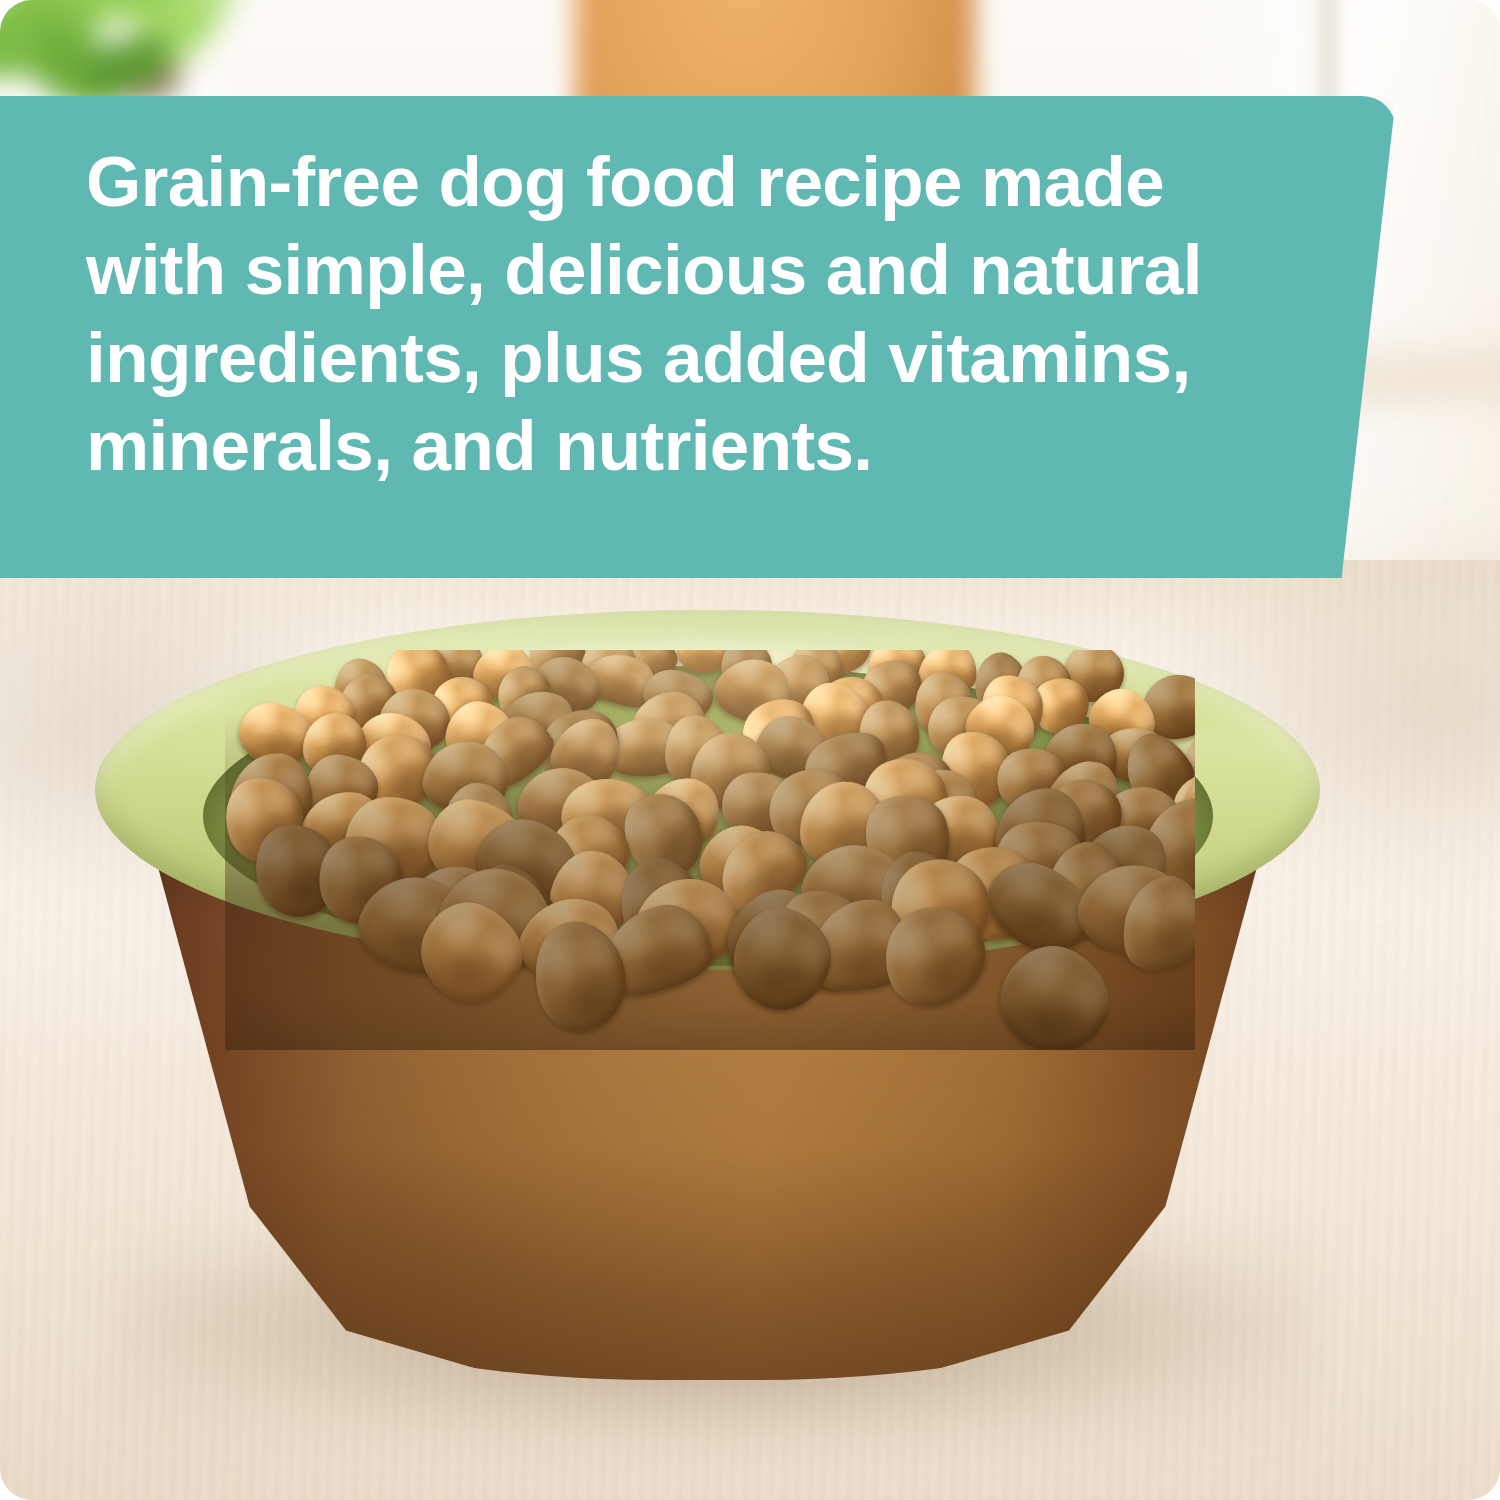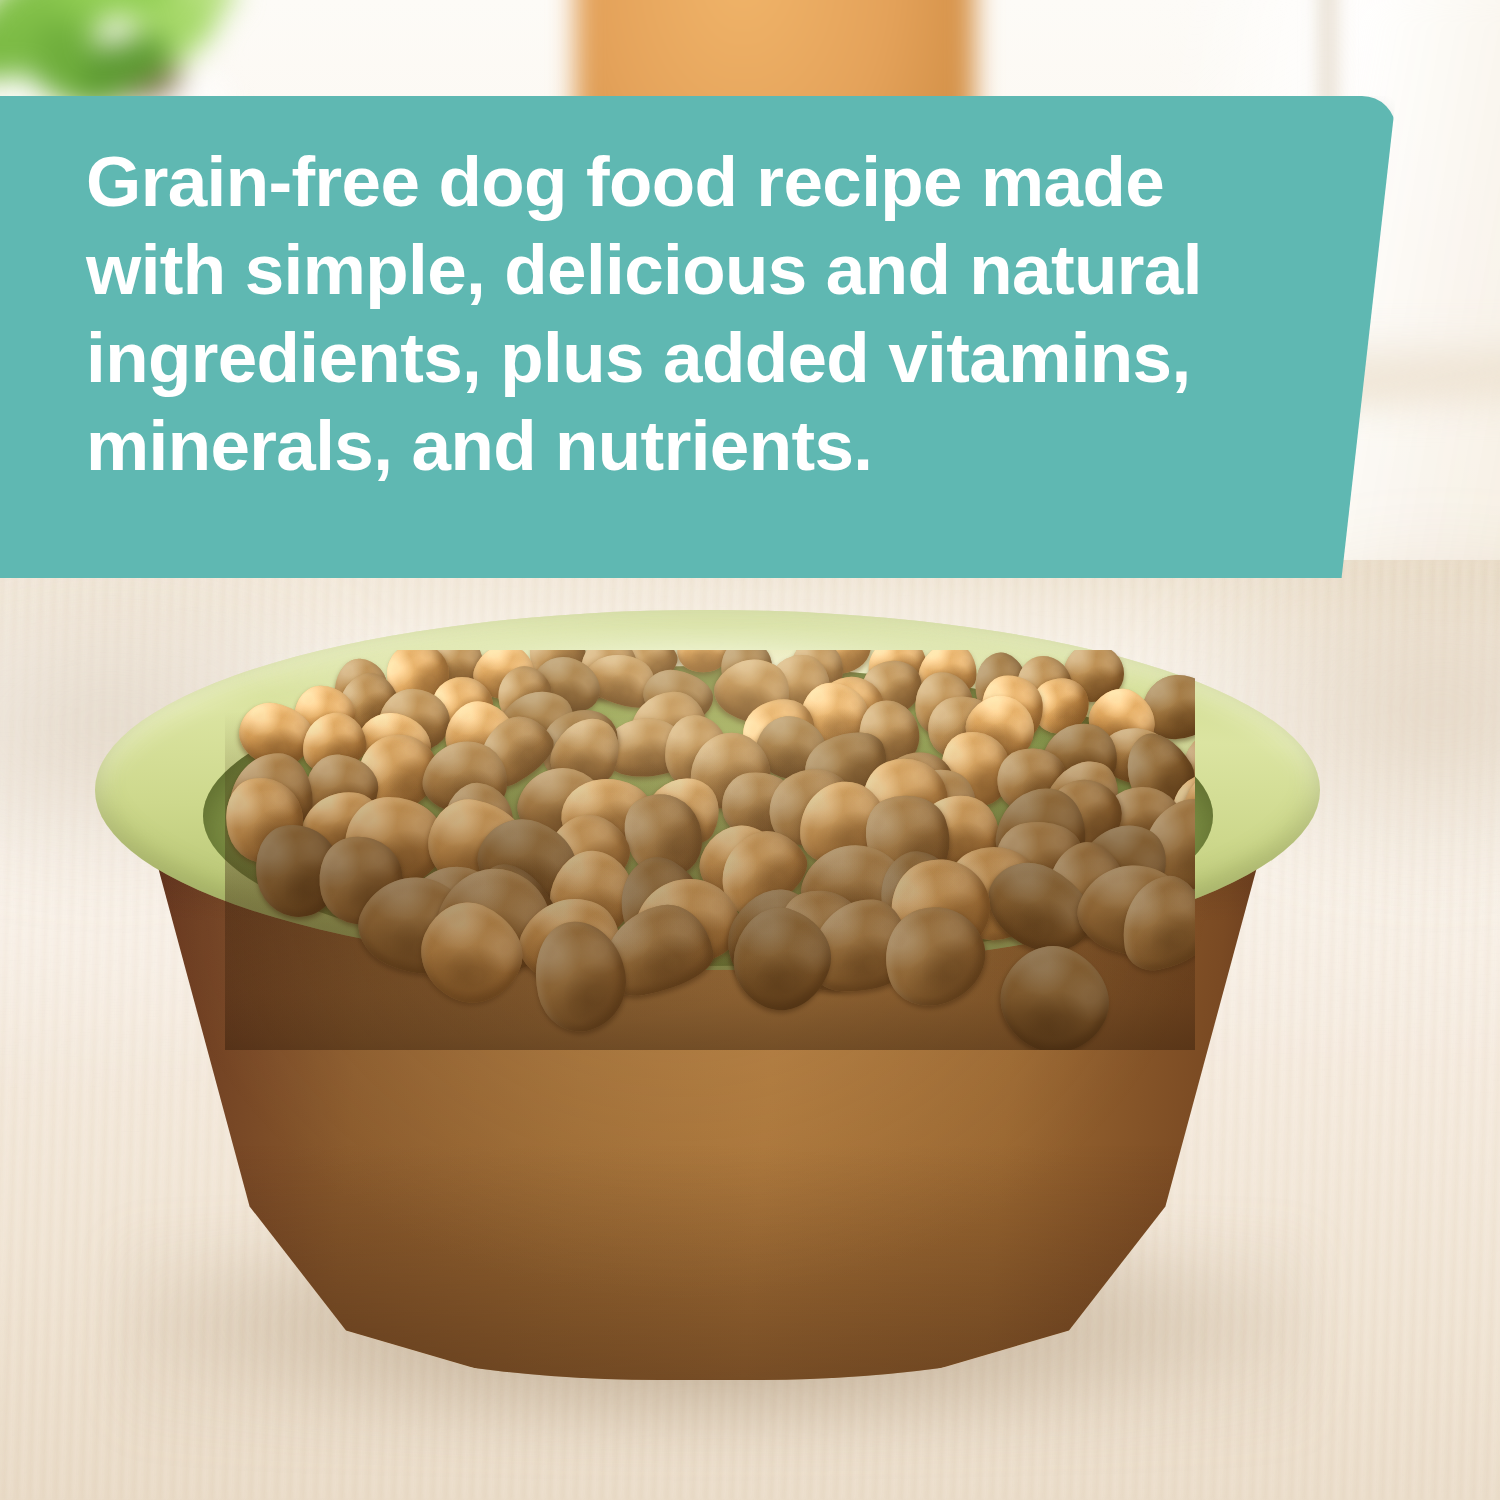--- a/index.html
+++ b/index.html
@@ -10,20 +10,21 @@
   body {
     font-family: "Liberation Sans", sans-serif;
   }
 
   .scene {
     position: relative;
     width: 1500px;
     height: 1500px;
     overflow: hidden;
     background: #f3ece1;
+    border-radius: 32px;
   }
 
   
   .bg-layer {
     position: absolute;
     inset: 0;
     overflow: hidden;
   }
 
   

